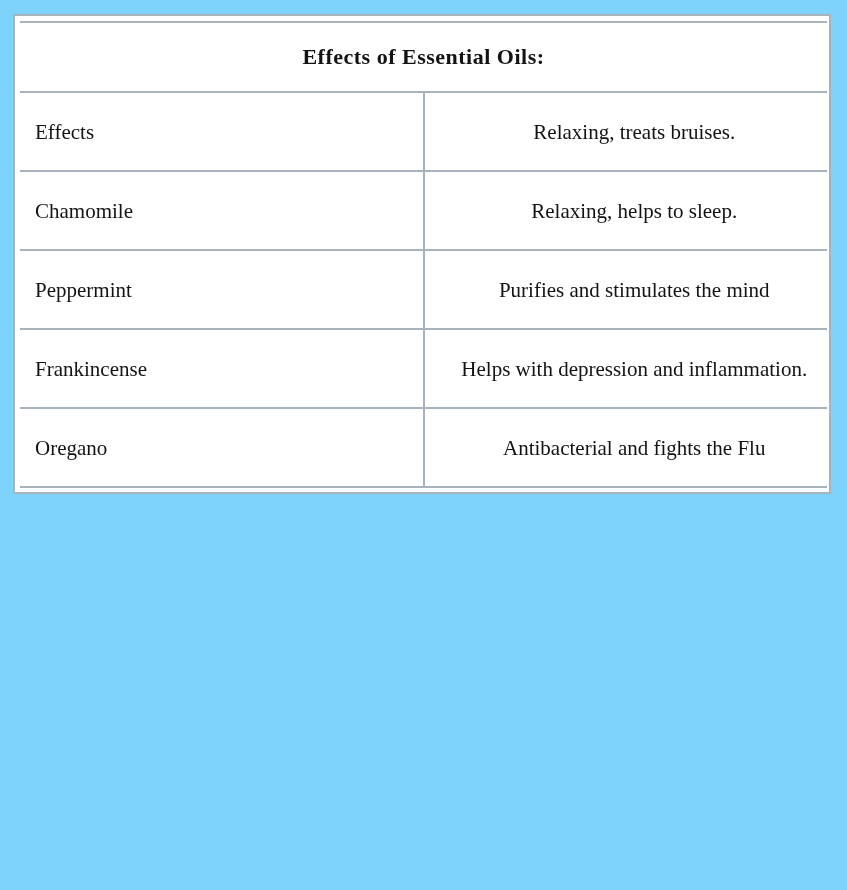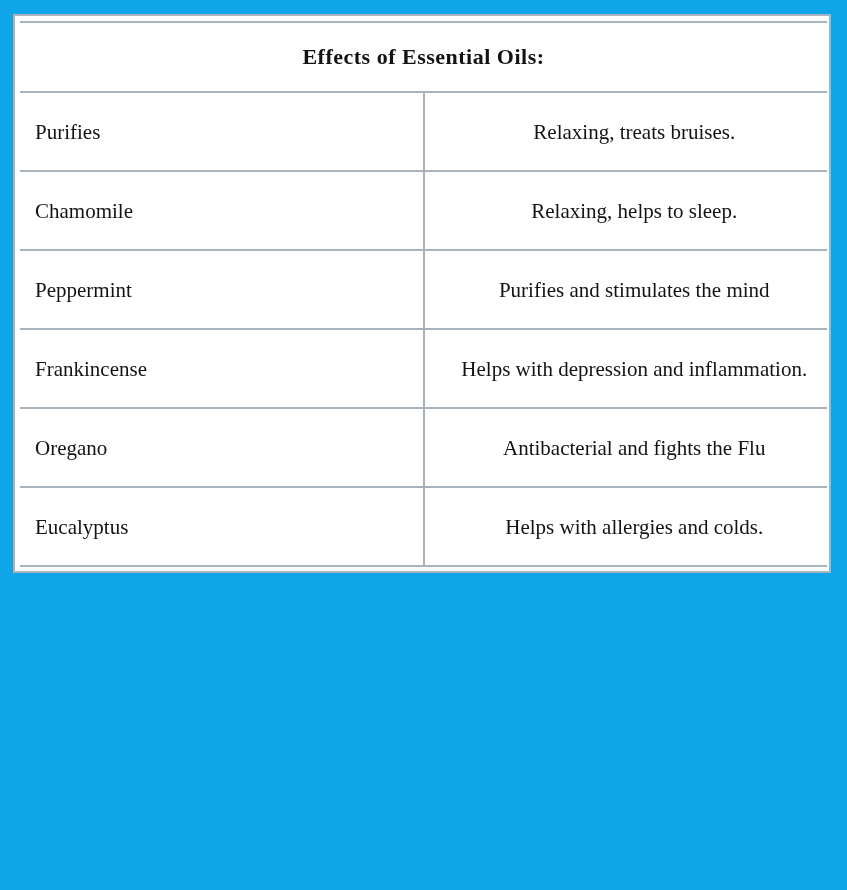--- a/index.html
+++ b/index.html
@@ -5,21 +5,21 @@
   html, body {
     margin: 0;
     padding: 0;
     background: #ffffff;
     font-family: "Liberation Serif", "DejaVu Serif", serif;
   }
   .page {
     position: relative;
     width: 847px;
     height: 890px;
-    background: #0ea5e9;
+    background: #7dd3fc;
     overflow: hidden;
   }
   .table-frame {
     position: absolute;
     left: 13px;
     top: 14px;
     width: 818px;
     box-sizing: border-box;
     border: 2px solid #a9b3bd;
     padding: 5px 2px 4px 5px;
@@ -68,39 +68,35 @@
 <div class="page">
   <div class="table-frame">
     <table class="oils">
       <thead>
         <tr>
           <th class="title-cell" colspan="2">Effects of Essential Oils:</th>
         </tr>
       </thead>
       <tbody>
         <tr>
-          <td class="oil-cell">Purifies</td>
+          <td class="oil-cell">Effects</td>
           <td class="effect-cell">Relaxing, treats bruises.</td>
         </tr>
         <tr>
           <td class="oil-cell">Chamomile</td>
           <td class="effect-cell">Relaxing, helps to sleep.</td>
         </tr>
         <tr>
           <td class="oil-cell">Peppermint</td>
           <td class="effect-cell">Purifies and stimulates the mind</td>
         </tr>
         <tr>
           <td class="oil-cell">Frankincense</td>
           <td class="effect-cell">Helps with depression and inflammation.</td>
         </tr>
         <tr>
           <td class="oil-cell">Oregano</td>
           <td class="effect-cell">Antibacterial and fights the Flu</td>
         </tr>
-        <tr>
-          <td class="oil-cell">Eucalyptus</td>
-          <td class="effect-cell">Helps with allergies and colds.</td>
-        </tr>
       </tbody>
     </table>
   </div>
 </div>
 
 </body></html>

